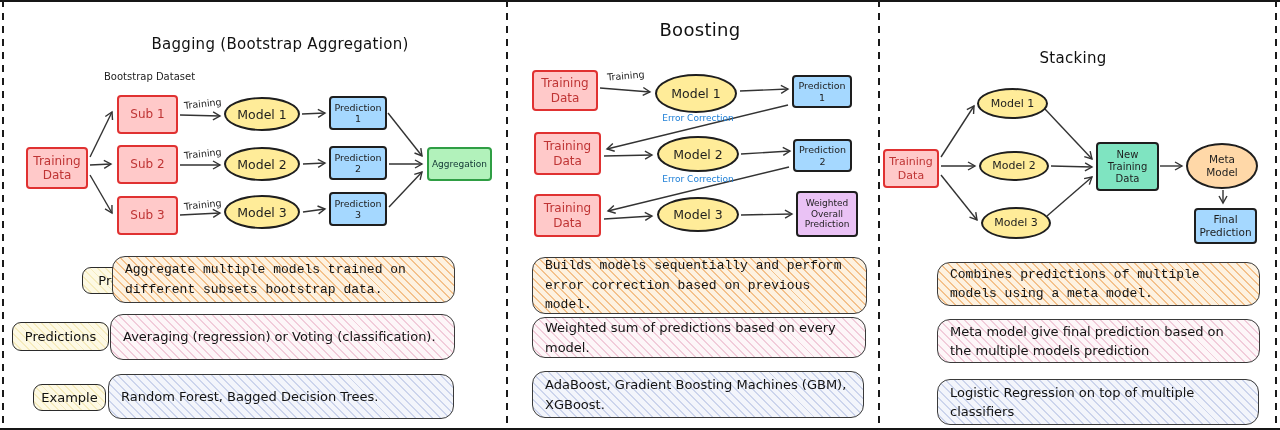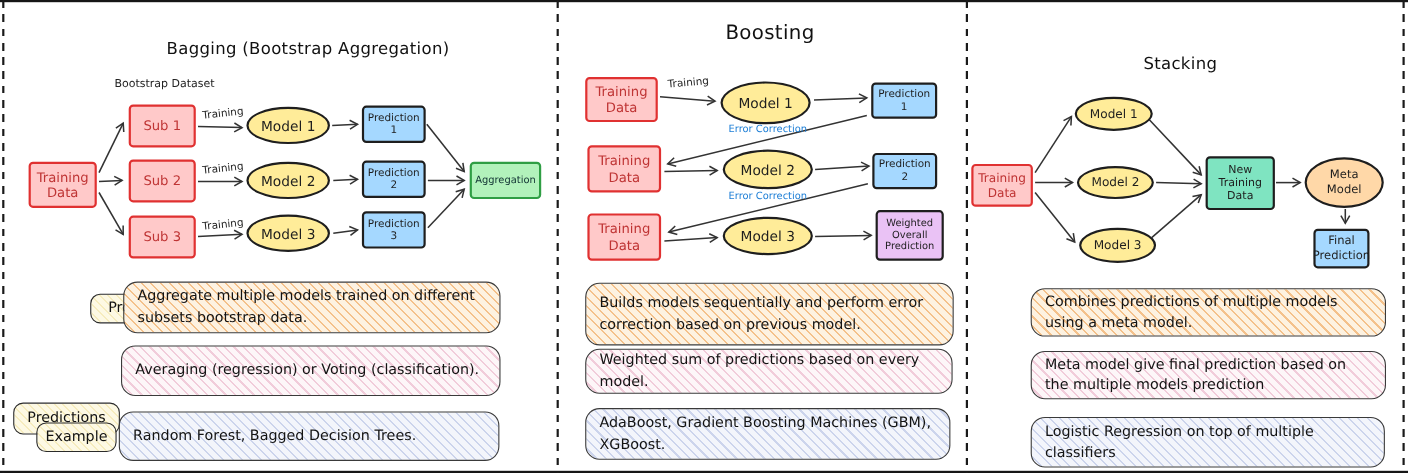--- a/index.html
+++ b/index.html
@@ -32,21 +32,21 @@
   .tag {
     position:absolute; display:flex; align-items:center; justify-content:center;
     border:1.6px solid #2b2b2b; border-radius:9px; font-size:13px; color:#111;
     background:repeating-linear-gradient(45deg, #f6ecbe 0 1.3px, #fdf9e4 1.3px 5.5px);
   }
   .content {
     position:absolute; display:flex; align-items:center;
     border:1.6px solid #3a3a3a; border-radius:13px; font-size:13px; color:#131313;
     padding:3px 12px; line-height:1.5; text-align:left;
   }
-  .hatch-orange { background:repeating-linear-gradient(45deg, #f4c18b 0 1.4px, #fdf2e1 1.4px 6px); }
+  .hatch-orange { background:repeating-linear-gradient(45deg, #f4c18b 0 1.4px, #fdf2e1 1.4px 6px);font-family:Liberation Mono, monospace; }
   .hatch-pink   { background:repeating-linear-gradient(45deg, #f1ccda 0 1.4px, #fdf6f8 1.4px 6px); }
   .hatch-blue   { background:repeating-linear-gradient(45deg, #ccd4ec 0 1.4px, #f3f5fb 1.4px 6px); }
   svg.wires { position:absolute; left:0; top:0; pointer-events:none; }
 </style>
 </head>
 <body>
 
 <div id="canvas">
 
   <div class="hline" style="top:0;"></div>
@@ -146,21 +146,21 @@
     <span>Aggregation</span>
   </div>
 
   <div class="tag" style="left:34px; top:267px; width:82px; height:27px;margin-left:48px;">
     <span>Process</span>
   </div>
   <div class="content hatch-orange" style="left:112px; top:256px; width:343px; height:47px;">
     <span>Aggregate multiple models trained on different subsets bootstrap data.</span>
   </div>
 
-  <div class="tag" style="left:12px; top:322px; width:97px; height:29px;margin-top:44px;">
+  <div class="tag" style="left:12px; top:322px; width:97px; height:29px;">
     <span>Predictions</span>
   </div>
   <div class="content hatch-pink" style="left:110px; top:314px; width:345px; height:46px;">
     <span>Averaging (regression) or Voting (classification).</span>
   </div>
 
   <div class="tag" style="left:33px; top:384px; width:73px; height:27px;">
     <span>Example</span>
   </div>
   <div class="content hatch-blue" style="left:108px; top:374px; width:346px; height:45px;">
@@ -242,21 +242,21 @@
     <span>New
 Training
 Data</span>
   </div>
 
   <div class="node orange ellipse" style="left:1186px; top:143px; width:72px; height:46px; font-size:10.5px;">
     <span>Meta
 Model</span>
   </div>
 
-  <div class="node blue" style="left:1194px; top:208px; width:51px; height:36px; font-size:10.5px;">
+  <div class="node blue" style="left:1194px; top:208px; width:63px; height:36px; font-size:10.5px;">
     <span>Final
 Prediction</span>
   </div>
 
   <div class="content hatch-orange" style="left:937px; top:262px; width:323px; height:44px;">
     <span>Combines predictions of multiple models using a meta model.</span>
   </div>
   <div class="content hatch-pink" style="left:937px; top:319px; width:323px; height:44px;">
     <span>Meta model give final prediction based on the multiple models prediction</span>
   </div>

